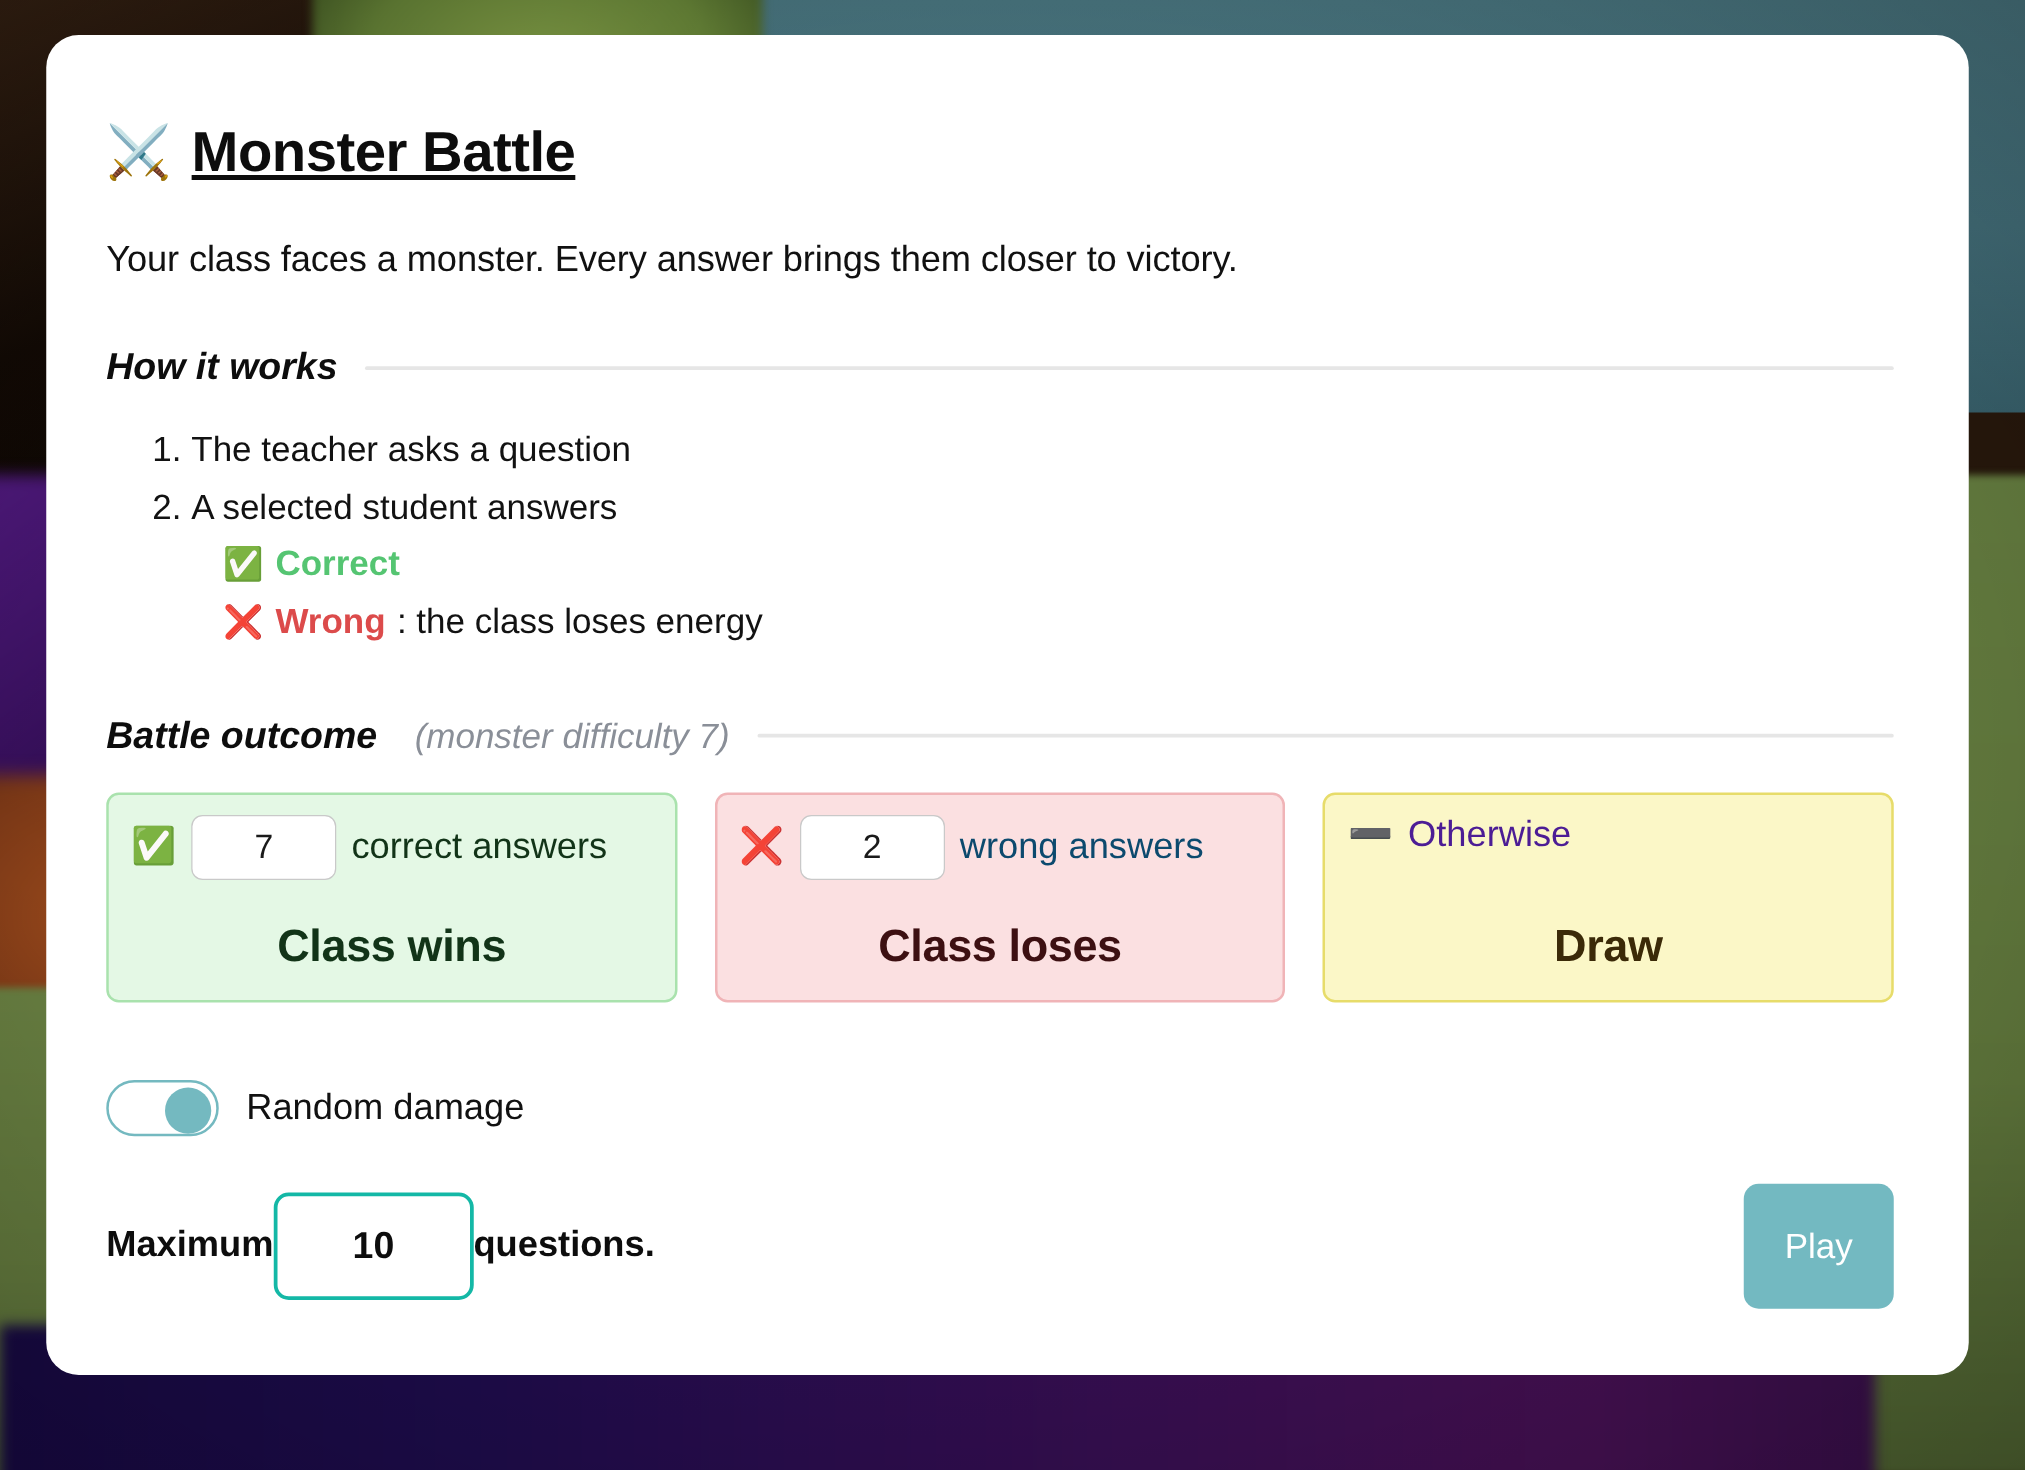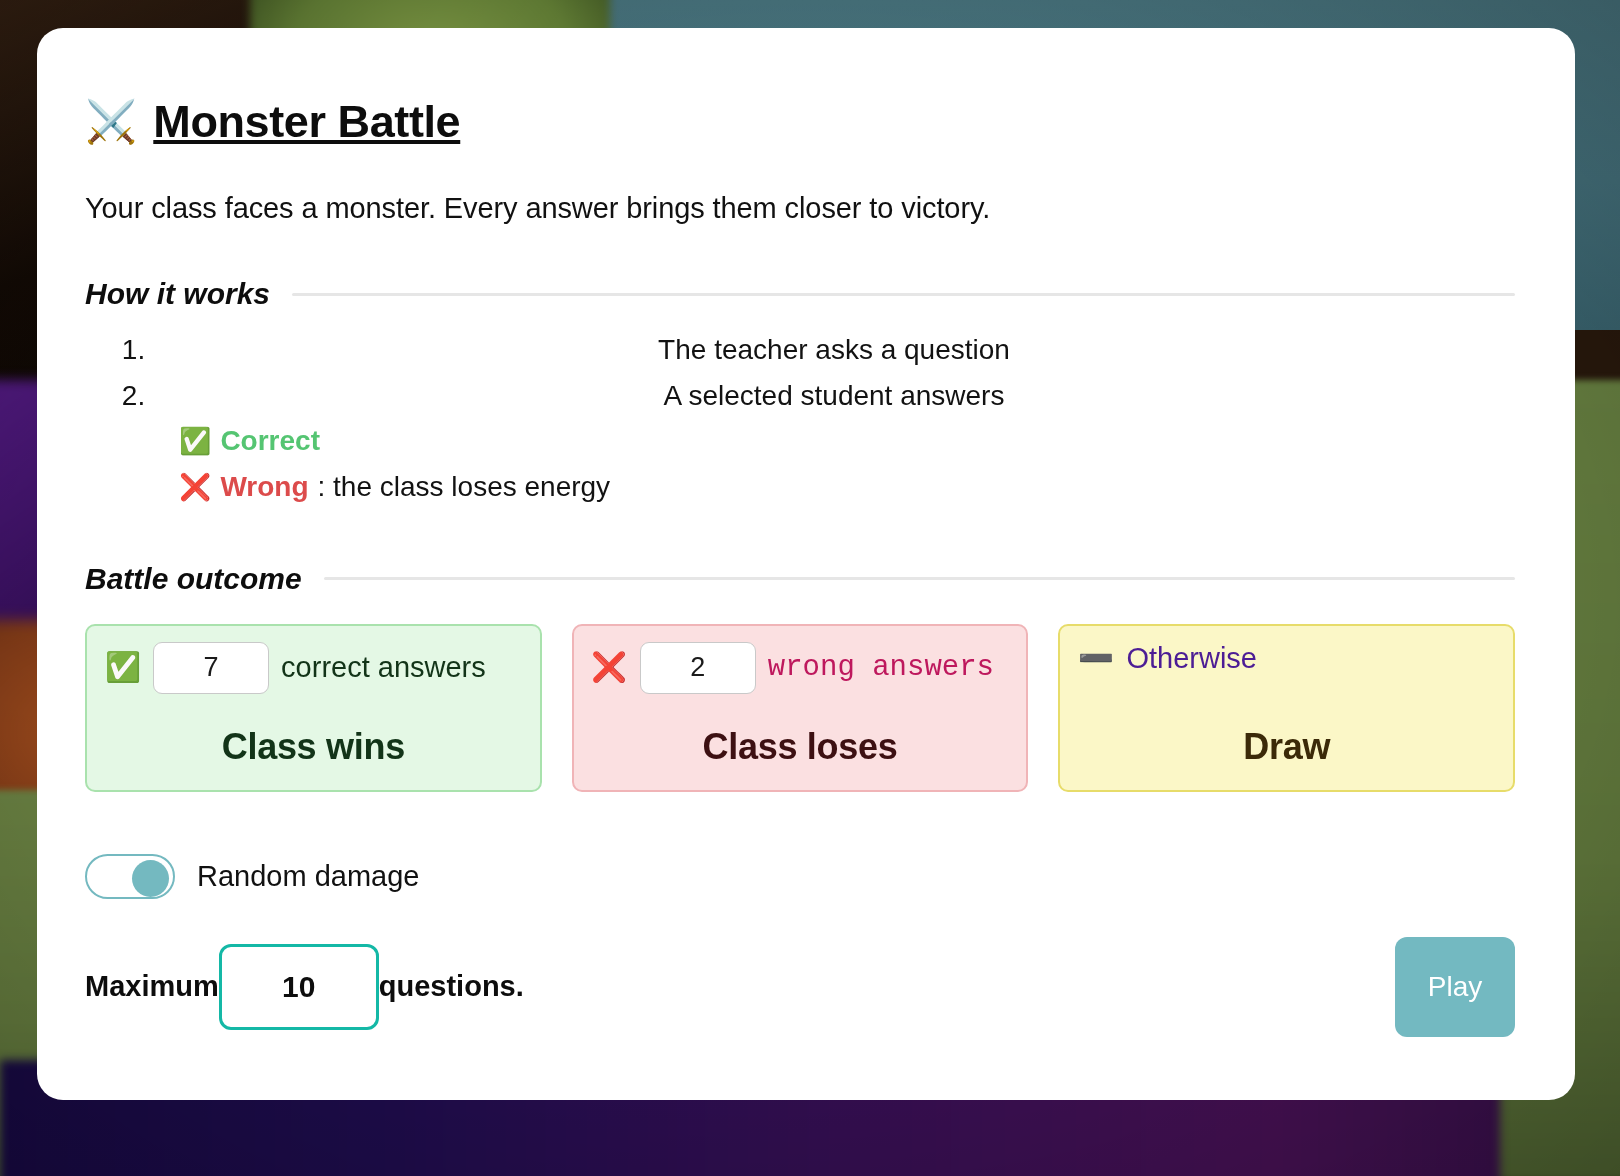--- a/index.html
+++ b/index.html
@@ -129,24 +129,23 @@
   }
   .section-head .rule {
     flex: 1;
     height: 3px;
     background: #e6e6e6;
     border-radius: 2px;
   }
 
   
   ol.steps {
-    margin-top: 16px;
+    margin-top: 26px;
     padding-left: 68px;
     list-style-position: outside;
-    text-align: center;
   }
   ol.steps > li {
     font-size: 28px;
     color: #121212;
     line-height: 1.63;
   }
   .sub-line {
     font-size: 28px;
     color: #121212;
     line-height: 1.63;
@@ -179,21 +178,21 @@
   .card.draw { background: #fbf7c7; border: 2px solid #e7dc6a; }
 
   .card-top {
     display: flex;
     align-items: center;
     gap: 12px;
   }
   .card-top .ico { font-size: 29px; line-height: 1; }
   .card-top .lbl { font-size: 29px; white-space: nowrap; }
   .card.win  .card-top .lbl { color: #123418; }
-  .card.lose .card-top .lbl { color: #be185d; font-family: Liberation Mono, monospace; }
+  .card.lose .card-top .lbl { color: #0c4a6e; }
   .card.draw .card-top .lbl { color: #4c1d95; }
 
   .num-input {
     width: 116px;
     height: 52px;
     border: 1px solid #c9c9c9;
     border-radius: 9px;
     background: #ffffff;
     font-family: "Liberation Sans", sans-serif;
     font-size: 27px;
@@ -330,20 +329,21 @@
       <div class="sub-line">
         <span class="ico">❌</span>
         <span class="tag-wrong">Wrong</span>
         <span>: the class loses energy</span>
       </div>
     </li>
   </ol>
 
   <div class="section-head">
     <span class="h">Battle outcome</span>
+    <span class="hint">(monster difficulty 7)</span>
     <span class="rule"></span>
   </div>
 
   <div class="outcomes">
 
     <div class="card win">
       <div class="card-top">
         <span class="ico">✅</span>
         <input class="num-input" type="text" value="7" style="">
         <span class="lbl">correct answers</span>

